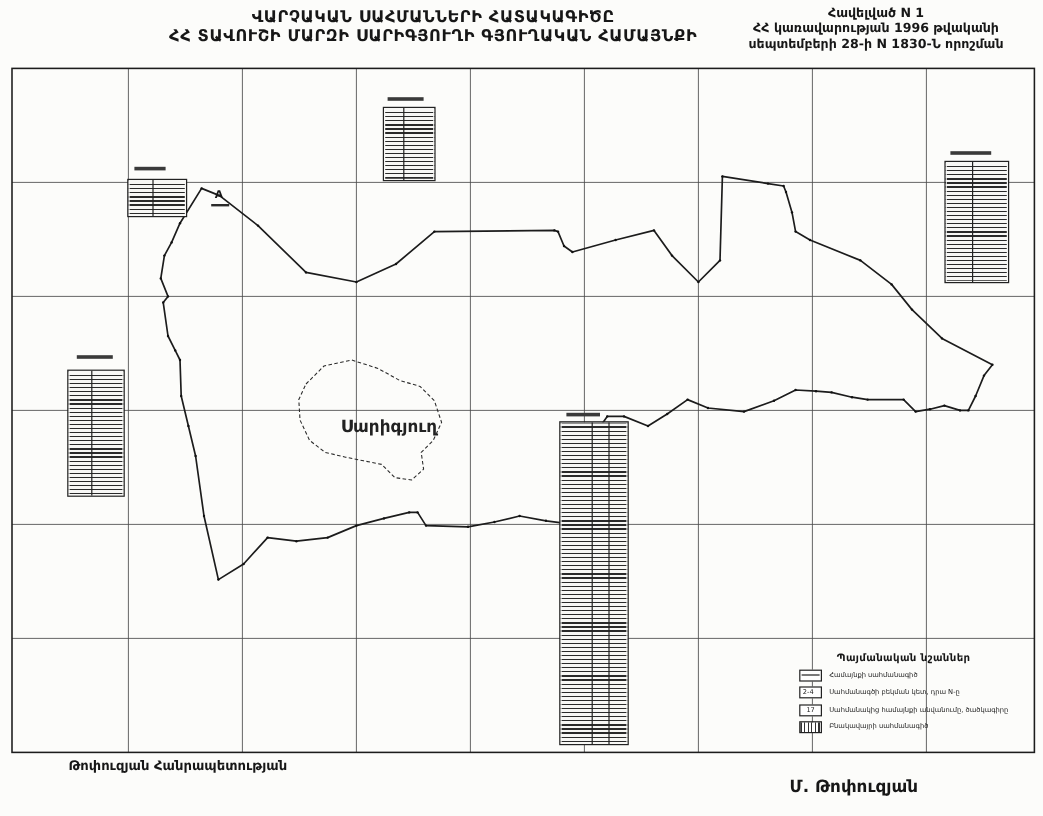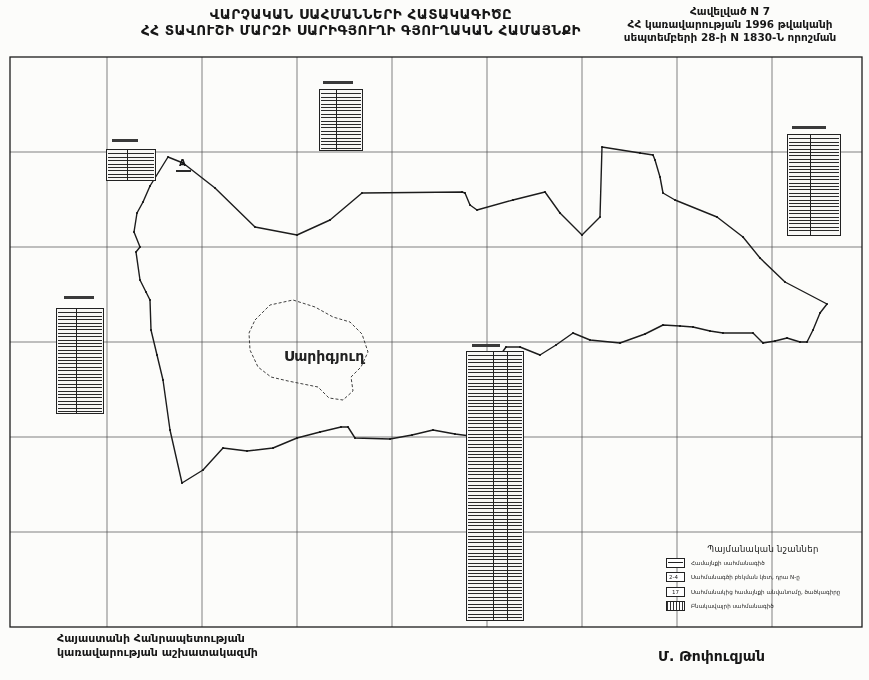--- a/index.html
+++ b/index.html
@@ -27,21 +27,21 @@
       repeating-linear-gradient(to bottom,#2a2a2a 0px,#2a2a2a 1px,#f7f7f5 1px,#f7f7f5 3.4px);
     box-shadow:0 0 0 1px #f7f7f5 inset;
   }
   .ctable .vdiv{position:absolute;top:0;bottom:0;width:1px;background:#222;}
   .smudge{background:#3a3a3a;height:3px;}
   
   .village-label{font-size:14px;font-weight:bold;color:#222;}
   .point-a{font-size:9px;font-weight:bold;}
   
   .legend{left:666px;top:544px;width:178px;}
-  .legend-title{font-size:8.5px;font-weight:normal;text-align:center;width:150px;margin-left:12px;letter-spacing:.3px;padding-left:10px;}
+  .legend-title{font-size:8.5px;font-weight:bold;text-align:center;width:150px;margin-left:12px;letter-spacing:.3px;}
   .legend-row{display:flex;align-items:center;margin-top:4.2px;}
   .lsym{width:17px;height:8px;border:1px solid #222;margin-right:6px;flex:0 0 auto;position:relative;background:#fff;}
   .lsym.line::after{content:"";position:absolute;left:1px;right:1px;top:3px;height:1px;background:#222;}
   .lsym.vertex::after{content:"2-4";position:absolute;left:2px;top:0;font-size:5.5px;line-height:8px;color:#222;}
   .lsym.code::after{content:"17";position:absolute;left:5px;top:0;font-size:5.5px;line-height:8px;color:#222;}
   .lsym.hatch{background:repeating-linear-gradient(90deg,#333 0 1px,#fff 1px 3px);}
   .legend-label{font-size:5.6px;color:#222;white-space:nowrap;}
   
   .footer-left{
     left:57px;top:632px;width:300px;
@@ -51,21 +51,21 @@
 </style>
 </head>
 <body>
 
 <div class="abs title">
   <div>ՎԱՐՉԱԿԱՆ  ՍԱՀՄԱՆՆԵՐԻ  ՀԱՏԱԿԱԳԻԾԸ</div>
   <div>ՀՀ ՏԱՎՈՒՇԻ ՄԱՐԶԻ ՍԱՐԻԳՅՈՒՂԻ ԳՅՈՒՂԱԿԱՆ ՀԱՄԱՅՆՔԻ</div>
 </div>
 
 <div class="abs appendix">
-  <div>Հավելված N 7</div>
+  <div>Հավելված N 1</div>
   <div>ՀՀ կառավարության 1996 թվականի</div>
   <div>սեպտեմբերի 28-ի N  1830-Ն որոշման</div>
 </div>
 
 <svg id="map-svg" class="abs" width="869" height="680" viewBox="0 0 869 680">
   <g id="grid-layer">
       <line x1="107" y1="57" x2="107" y2="627" stroke="#4a4a4a" stroke-width="0.7"></line>
       <line x1="202" y1="57" x2="202" y2="627" stroke="#4a4a4a" stroke-width="0.7"></line>
       <line x1="297" y1="57" x2="297" y2="627" stroke="#4a4a4a" stroke-width="0.7"></line>
       <line x1="392" y1="57" x2="392" y2="627" stroke="#4a4a4a" stroke-width="0.7"></line>
@@ -210,16 +210,15 @@
     <span class="lsym code"></span>
     <span class="legend-label">Սահմանակից համայնքի անվանումը, ծածկագիրը</span>
   </div>
   <div class="legend-row">
     <span class="lsym hatch"></span>
     <span class="legend-label">Բնակավայրի սահմանագիծ</span>
   </div>
 </div>
 
 <div class="abs footer-left">
-  <div>Հայաստանի Հանրապետության</div>
-  <div>կառավարության աշխատակազմի</div>
+  <div>Թոփուզյան Հանրապետության</div>
 </div>
 <div class="abs signature">Մ. Թոփուզյան</div>
 
 </body></html>

